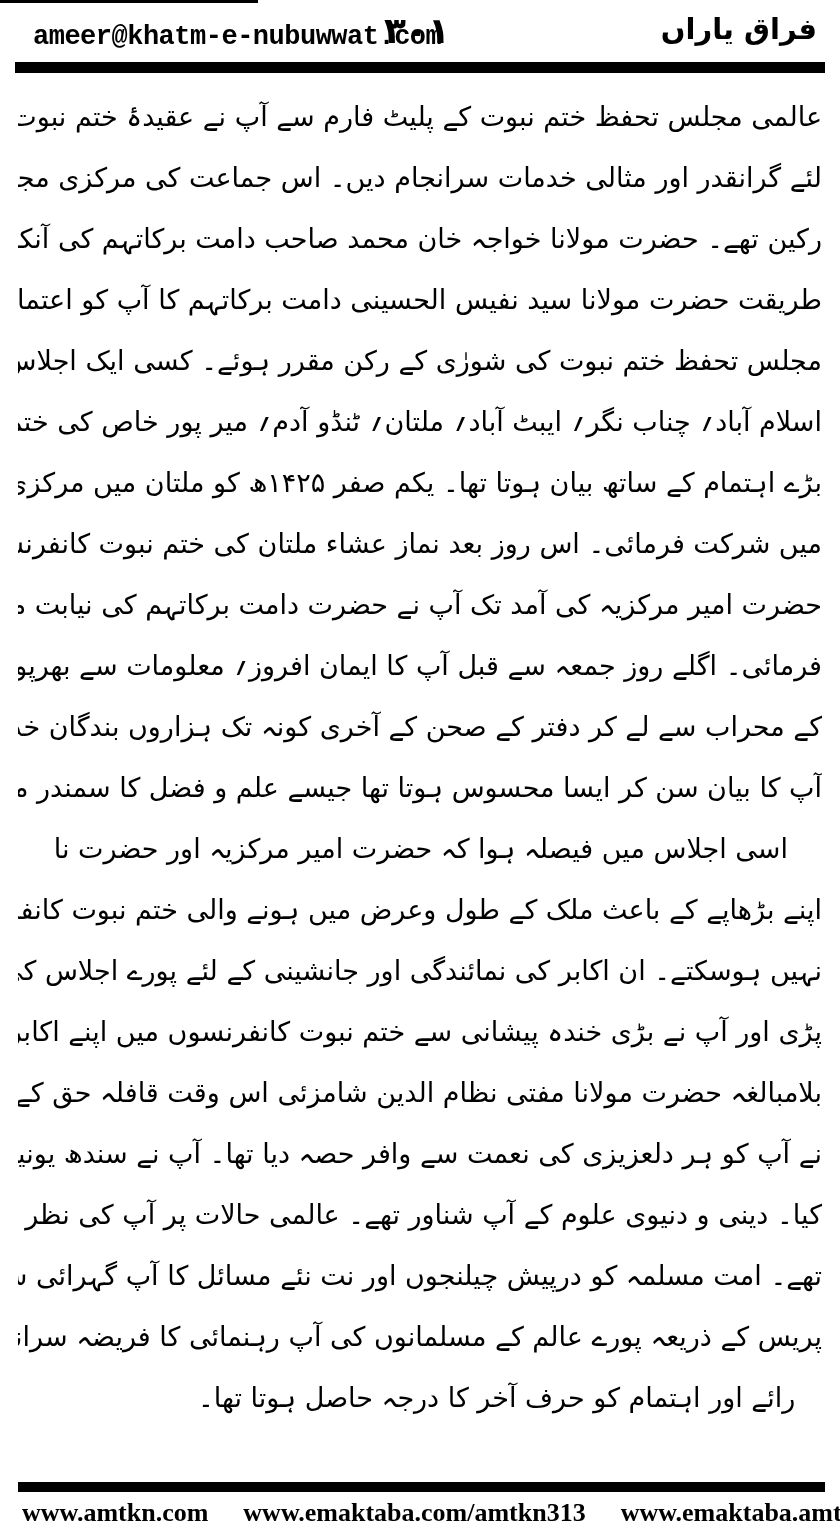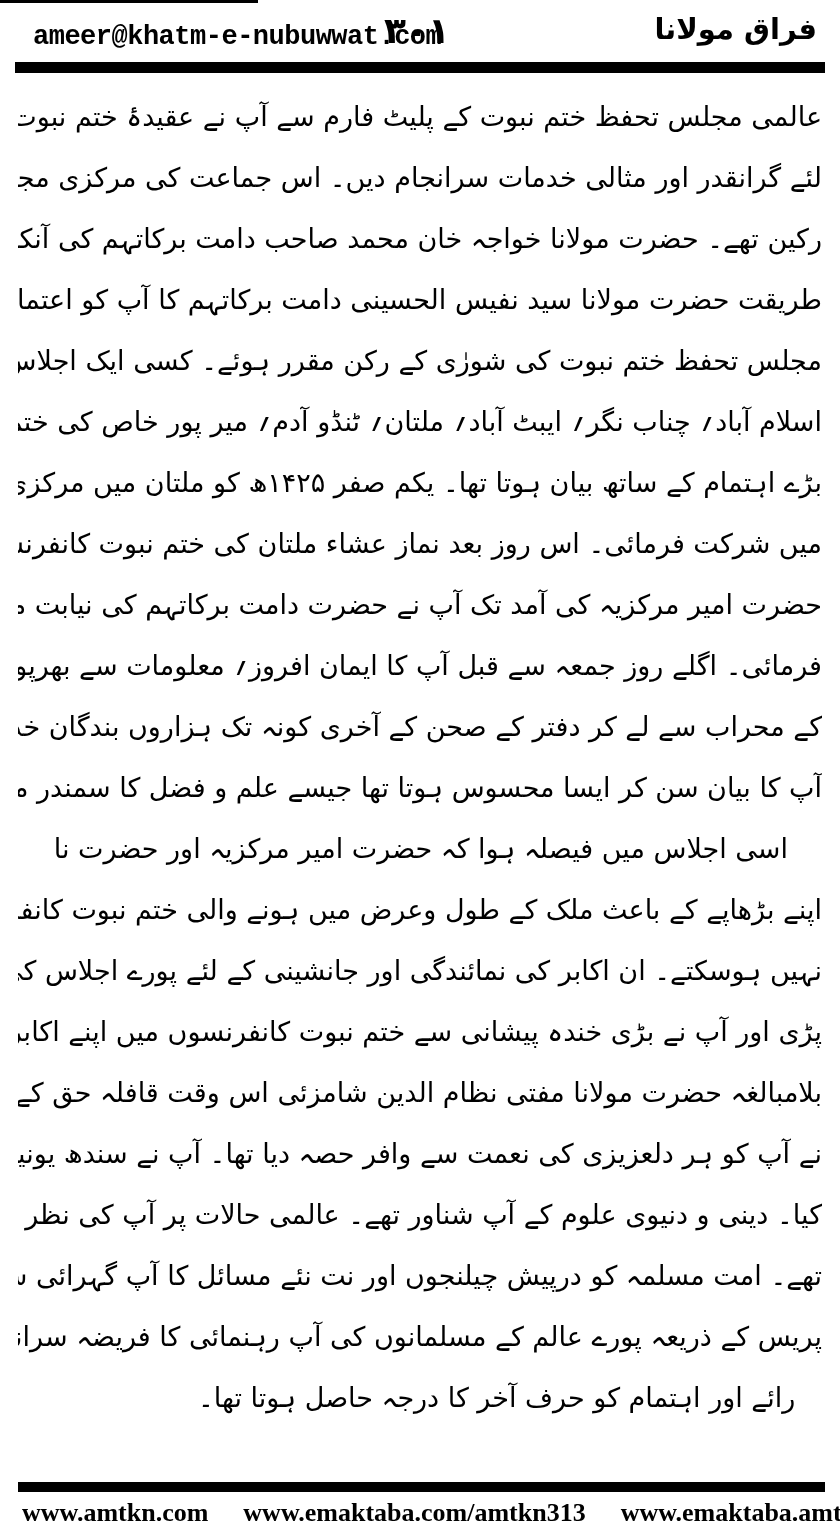--- a/index.html
+++ b/index.html
@@ -73,21 +73,21 @@
 </head>
 <body>
 
 <div class="page">
 
   <div class="top-edge-line"></div>
 
   <div class="header">
     <span class="header-email">ameer@khatm-e-nubuwwat.com</span>
     <span class="header-pagenum">۳۰۱</span>
-    <span class="header-title">فراق مولانا</span>
+    <span class="header-title">فراق یاراں</span>
   </div>
 
   <div class="rule rule-header"></div>
 
   <div class="body-text">
       <div class="line">عالمی مجلس تحفظ ختم نبوت کے پلیٹ فارم سے آپ نے عقیدۂ ختم نبوت کے تحفظ کے</div>
       <div class="line">لئے گرانقدر اور مثالی خدمات سرانجام دیں۔ اس جماعت کی مرکزی مجلس شورٰی کے آپ رکن</div>
       <div class="line">رکین تھے۔ حضرت مولانا خواجہ خان محمد صاحب دامت برکاتہم کی آنکھوں کے آپ تارا تھے۔ پیر</div>
       <div class="line">طریقت حضرت مولانا سید نفیس الحسینی دامت برکاتہم کا آپ کو اعتماد حاصل تھا۔ جب سے عالمی</div>
       <div class="line">مجلس تحفظ ختم نبوت کی شورٰی کے رکن مقرر ہوئے۔ کسی ایک اجلاس میں شرکت سے ناغہ نہیں ہوا۔</div>

